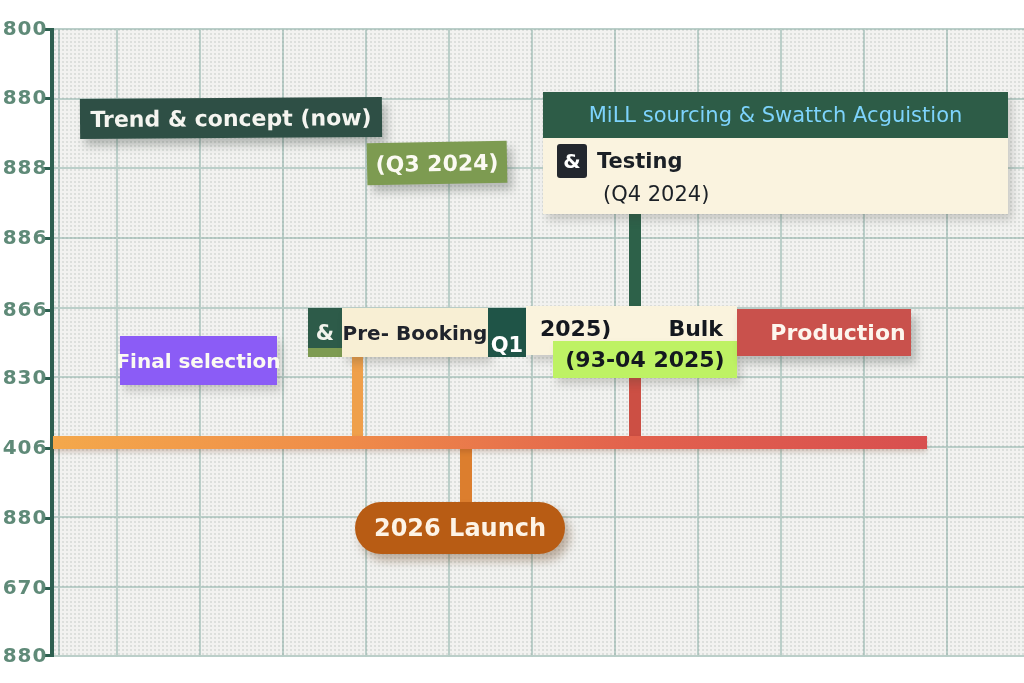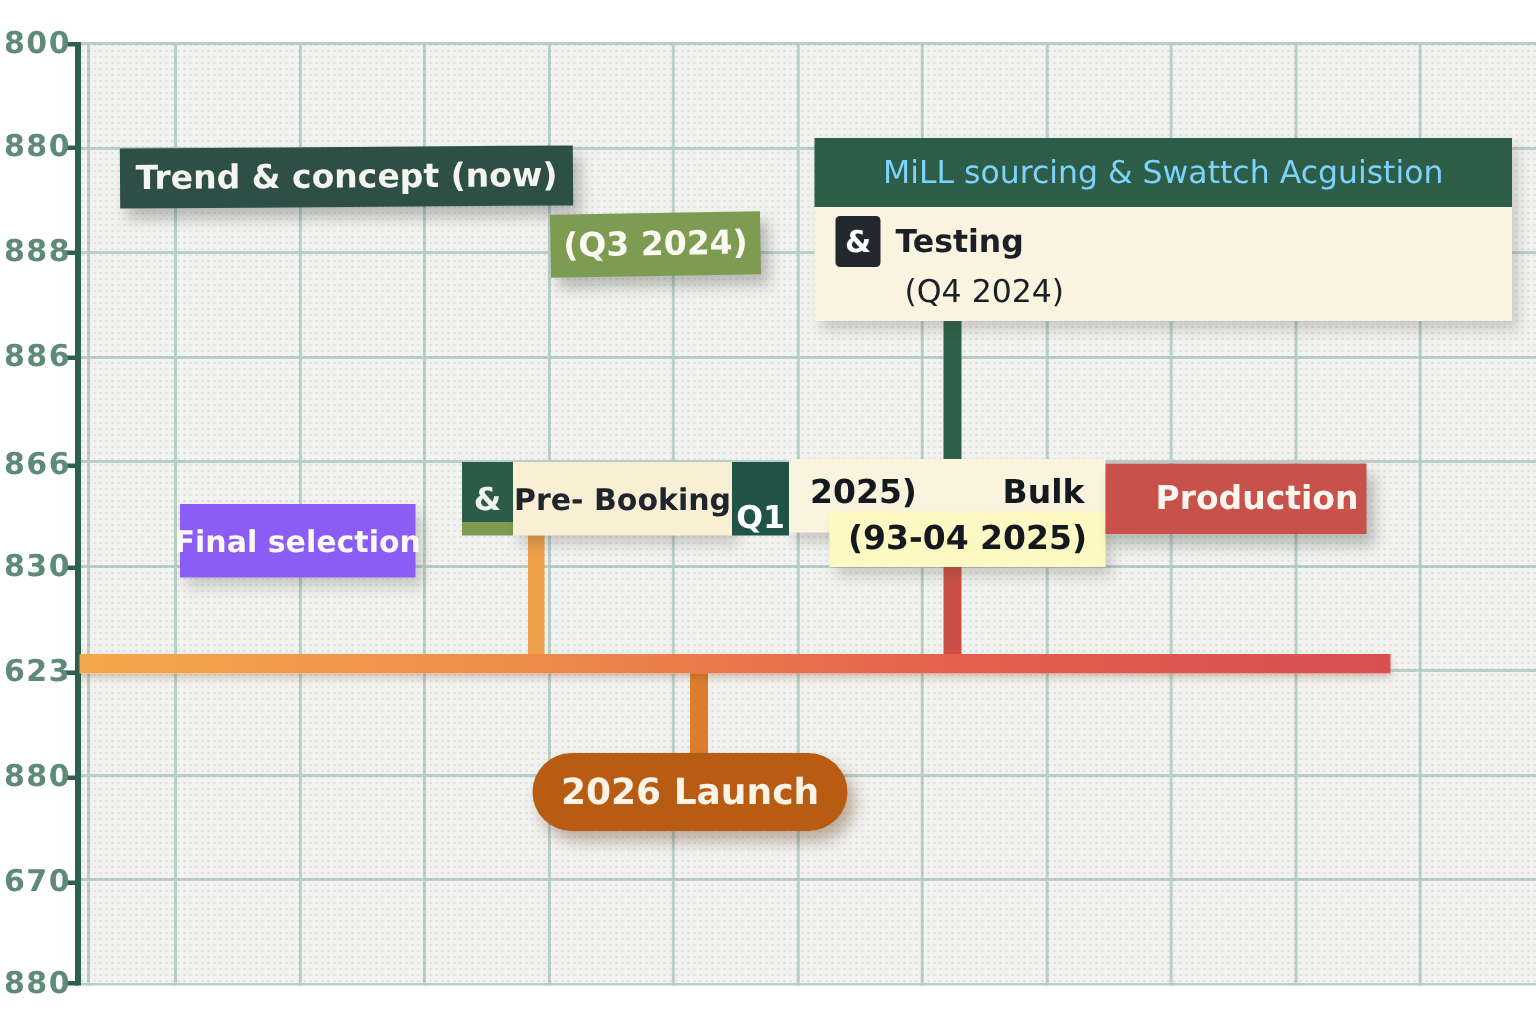--- a/index.html
+++ b/index.html
@@ -42,21 +42,21 @@
   .amp-sq{display:inline-flex; align-items:center; justify-content:center; width:30px; height:34px; background:#23272e; color:#fff; border-radius:3px; font-size:20px;}
   .mill-line2{margin:4px 0 0 46px; font-size:21px; font-weight:normal;}
   .final{left:120px; top:308px; width:157px; height:49px; background:#8b5cf6; color:#fbfaf2; font-size:20px;margin-top:28px;}
   .amp2{left:308px; top:308px; width:34px; height:49px; color:#f2f3ec; font-size:21px;
         background:linear-gradient(#2d5b49 0 40px, #7d9b51 40px);}
   .prebook{left:342px; top:308px; width:146px; height:49px; background:#f8efd4; color:#20242c; font-size:20px;}
   .q1{left:488px; top:308px; width:38px; height:49px; background:#1f5447; color:#fff; font-size:21px;align-items:flex-end;}
   .y2025{left:526px; top:306px; width:211px; height:49px; background:#faf3dd; color:#14181f; font-size:22px;
          justify-content:space-between; padding:0 14px 0 14px; box-sizing:border-box; align-items:flex-start;}
   .y2025 span{line-height:46px;}
-  .dates{left:553px; top:341px; width:184px; height:37px; background:#fef9c3; color:#14181f; font-size:22px;}
+  .dates{left:553px; top:341px; width:184px; height:37px; background:#bef264; color:#14181f; font-size:22px;}
   .production{left:737px; top:309px; width:146px; height:47px; background:#c9514c; color:#fdf6ee; font-size:22px;padding-left:28px;}
   
   .conn{position:absolute;}
   .conn-green{left:629px; top:203px; width:12px; height:107px; background:#2d6149;}
   .conn-red{left:629px; top:374px; width:12px; height:64px; background:#cc4f44;}
   .conn-orange1{left:352px; top:356px; width:11px; height:82px; background:#efa04b;}
   .conn-orange2{left:460px; top:443px; width:12px; height:62px; background:#dc7e2e;}
   .timeline{
     position:absolute; left:53px; top:436px; width:874px; height:13px;
     background:linear-gradient(to right,#f4a84b,#ef8c49,#e2614d,#d84f4f);
@@ -87,21 +87,21 @@
   <i class="tick" style="top:517px"></i>
   <i class="tick" style="top:587px"></i>
   <i class="tick" style="top:654px"></i>
 
   <div class="ylabel" style="top:16px">800</div>
   <div class="ylabel" style="top:85px">880</div>
   <div class="ylabel" style="top:155px">888</div>
   <div class="ylabel" style="top:225px">886</div>
   <div class="ylabel" style="top:297px">866</div>
   <div class="ylabel" style="top:365px">830</div>
-  <div class="ylabel" style="top:435px">623</div>
+  <div class="ylabel" style="top:435px">406</div>
   <div class="ylabel" style="top:505px">880</div>
   <div class="ylabel" style="top:575px">670</div>
   <div class="ylabel" style="top:643px">880</div>
 
   <div class="conn conn-green"></div>
   <div class="conn conn-red"></div>
   <div class="conn conn-orange1"></div>
   <div class="conn conn-orange2"></div>
 
   <div class="timeline"></div>

